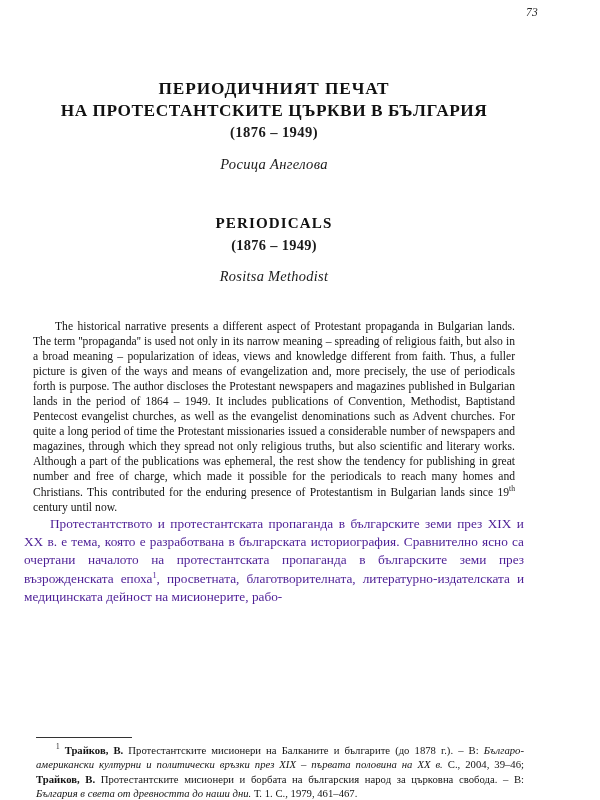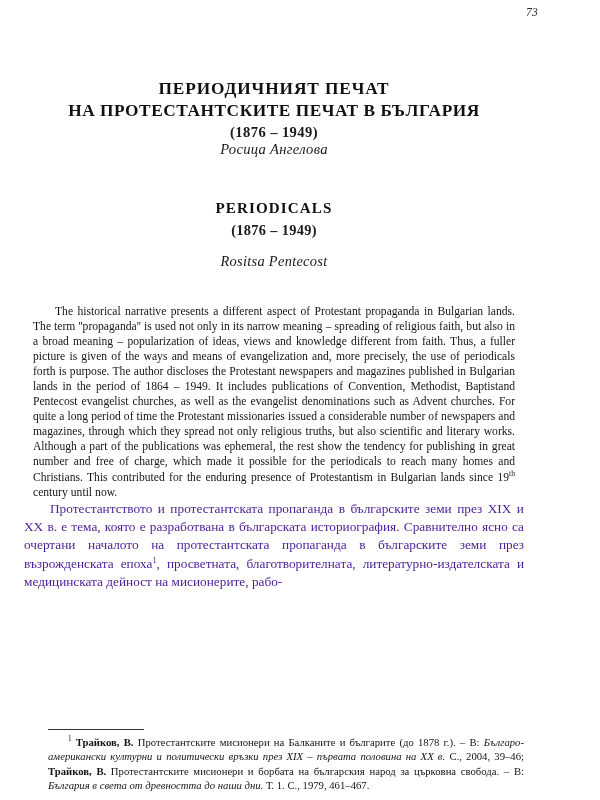--- a/index.html
+++ b/index.html
@@ -62,20 +62,21 @@
     font-weight: bold;
     font-size: 14.6px;
     letter-spacing: 0.4px;
     margin-top: 3px;
   }
   .author {
     font-family: "Liberation Serif", "DejaVu Serif", serif;
     font-style: italic;
     font-size: 14.6px;
     letter-spacing: 0.3px;
+    margin-top: 15px;
   }
   .title-block-en {
     text-align: center;
     margin-top: 40px;
   }
   .title-en {
     font-family: "Liberation Serif", "DejaVu Serif", serif;
     font-weight: bold;
     font-size: 15.1px;
     line-height: 21px;
@@ -132,22 +133,21 @@
   .body-text sup {
     font-size: 8.4px;
     vertical-align: super;
     line-height: 0;
   }
   
   .footnote-area {
     position: absolute;
     left: 36px;
     right: 36px;
-    bottom: 8px;
-    margin-left: 12px;
+    bottom: 0;
   }
   .footnote-rule {
     width: 96px;
     height: 1px;
     background: #333;
     margin: 0 0 5px 0;
   }
   .footnote {
     font-family: "Liberation Serif", "DejaVu Serif", serif;
     font-size: 10.7px;
@@ -169,29 +169,29 @@
 <body>
 
 <div class="page">
 
   <div class="page-number">73</div>
 
   <div class="content">
 
     <div class="title-block">
       <div class="title-main">ПЕРИОДИЧНИЯТ ПЕЧАТ</div>
-      <div class="title-main line2">НА ПРОТЕСТАНТСКИТЕ ПЕЧАТ В БЪЛГАРИЯ</div>
+      <div class="title-main line2">НА ПРОТЕСТАНТСКИТЕ ЦЪРКВИ В БЪЛГАРИЯ</div>
       <div class="title-years">(1876 – 1949)</div>
       <div class="author">Росица Ангелова</div>
     </div>
 
     <div class="title-block-en">
       <div class="title-en">PERIODICALS</div>
       <div class="title-years-en">(1876 – 1949)</div>
-      <div class="author-en">Rositsa Pentecost</div>
+      <div class="author-en">Rositsa Methodist</div>
     </div>
 
     <div class="abstract"><span>The historical narrative presents a different aspect of Protestant propaganda in Bulgarian lands. The term ''propaganda'' is used not only in its narrow meaning – spreading of religious faith, but also in a broad meaning – popularization of ideas, views and knowledge different from faith. Thus, a fuller picture is given of the ways and means of evangelization and, more precisely, the use of periodicals forth is purpose. The author discloses the Protestant newspapers and magazines published in Bulgarian lands in the period of 1864 – 1949. It includes publications of Convention, Methodist, Baptistand Pentecost evangelist churches, as well as the evangelist denominations such as Advent churches. For quite a long period of time the Protestant missionaries issued a considerable number of newspapers and magazines, through which they spread not only religious truths, but also scientific and literary works. Although a part of the publications was ephemeral, the rest show the tendency for publishing in great number and free of charge, which made it possible for the periodicals to reach many homes and Christians. This contributed for the enduring presence of Protestantism in Bulgarian lands since 19</span><sup>th</sup><span> century until now.</span></div>
 
     <div class="body-text"><span>Протестантството и протестантската пропаганда в българските земи през XIX и XX в. е тема, която е разработвана в българската историография. Сравнително ясно са очертани началото на протестантската пропаганда в българските земи през възрожденската епоха</span><sup>1</sup><span>, просветната, благотворителната, литературно-издателската и медицинската дейност на мисионерите, рабо-</span></div>
 
   </div>
 
   <div class="footnote-area">
     <div class="footnote-rule"></div>

